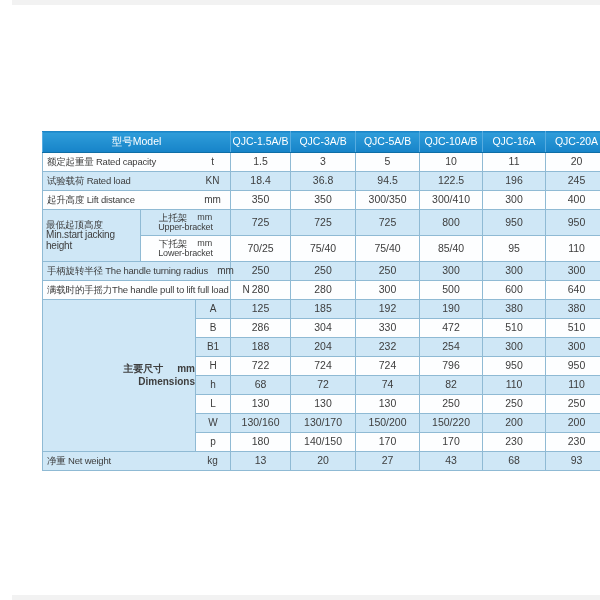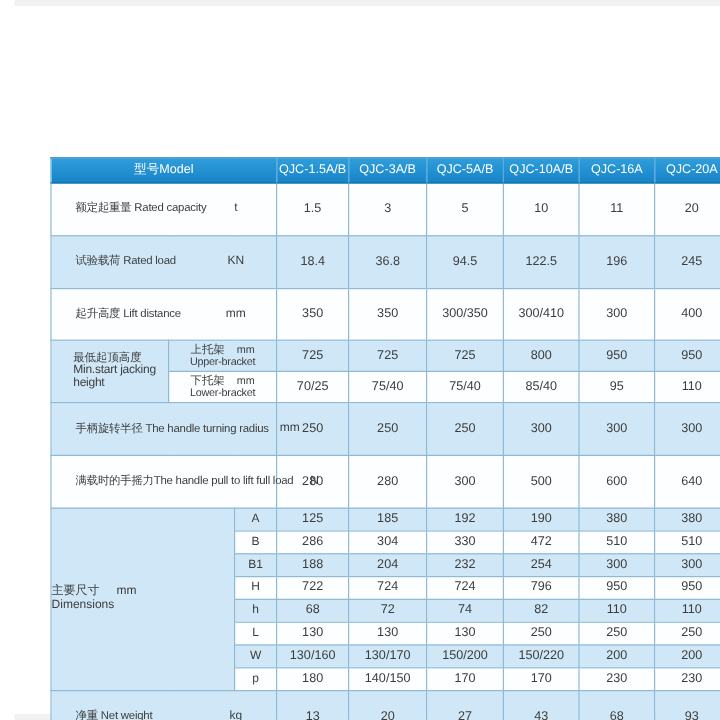--- a/index.html
+++ b/index.html
@@ -25,37 +25,37 @@
     background:linear-gradient(180deg,#2f9dda 0%,#1683c8 100%);
     color:#ffffff; height:21px;
     border-left-color:#57ace0; border-right-color:#57ace0;
     border-top-color:#1d86c6; border-bottom-color:#0e6fa6;
     border-bottom:1px solid #0e6ea6;
   }
   tr.w td { background:#fdfeff; }
   tr.b td { background:#cfe7f6; }
   tr.tall td { height:26px; }
 
-  td.lu { padding:16px; }
+  td.lu { padding:0; }
   .lw { display:flex; align-items:center; justify-content:space-between; width:100%; }
   .lab { padding-left:4px; font-size:9.5px; white-space:nowrap; text-align:left; letter-spacing:-0.2px; }
   .unit { flex:0 0 35px; text-align:center; font-size:10px; }
 
   td.group-cell { background:#fbfdff; }
-  td.jack { text-align:left; padding-left:18px; }
+  td.jack { text-align:left; padding-left:3px; }
   .jk-cn { font-size:9.5px; }
   .jk-en { font-size:10px; letter-spacing:-0.2px; }
 
   td.bracket { font-size:9px; }
   .br-l1 { display:flex; justify-content:center; align-items:center; }
   .br-l1 .cn { font-size:9.5px; }
   .br-l1 .u { margin-left:10px; font-size:9px; }
   .br-l2 { font-size:9px; letter-spacing:-0.2px; }
 
-  td.dims { text-align:left; }
+  td.dims { text-align:right;font-weight:bold; }
   .dm-l1 { font-size:10px; }
   .dm-l1 .u { margin-left:14px; }
   .dm-l2 { font-size:10px; margin-top:2px; }
 
   td.dim-letter { font-size:10px; }
   td.v { font-size:10.5px; }
 </style>
 </head>
 <body>
 

